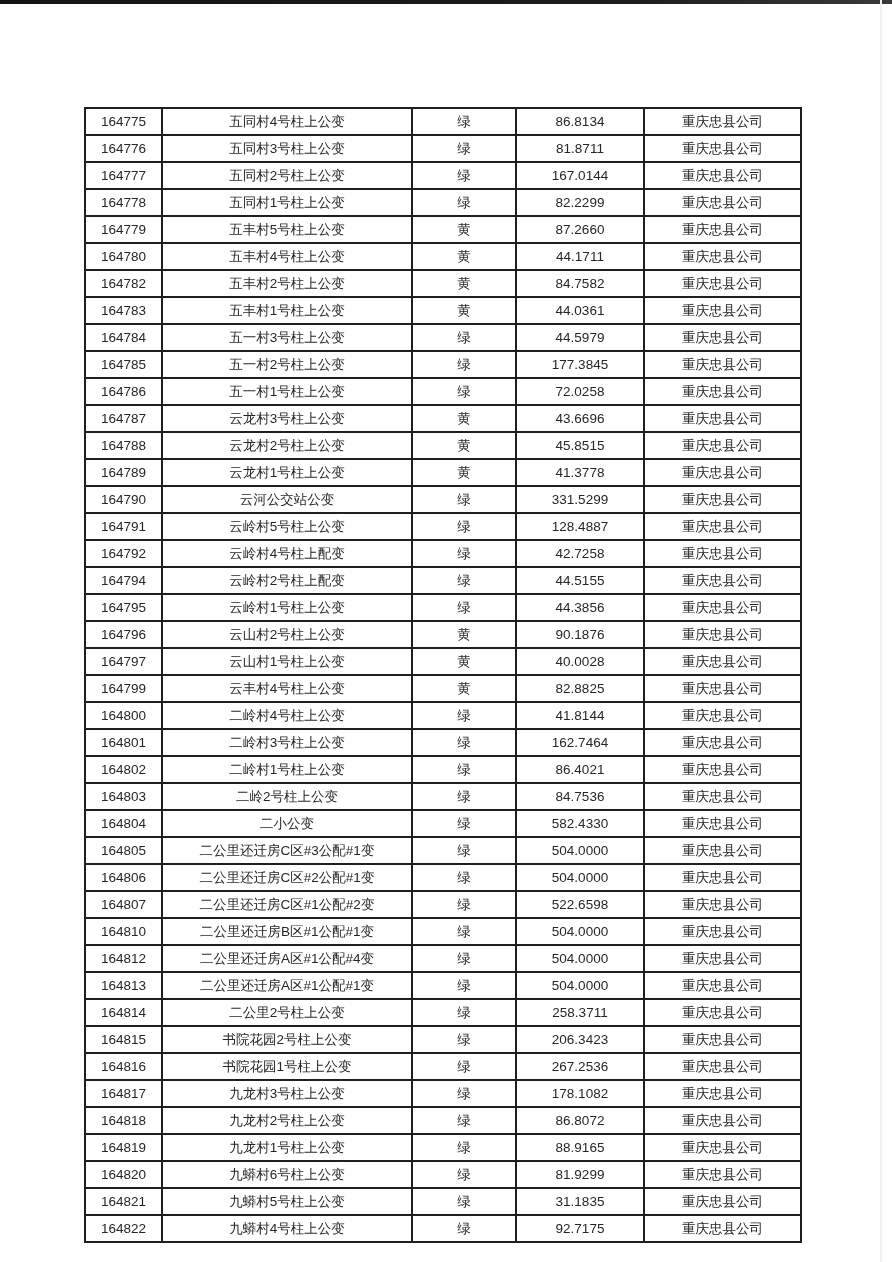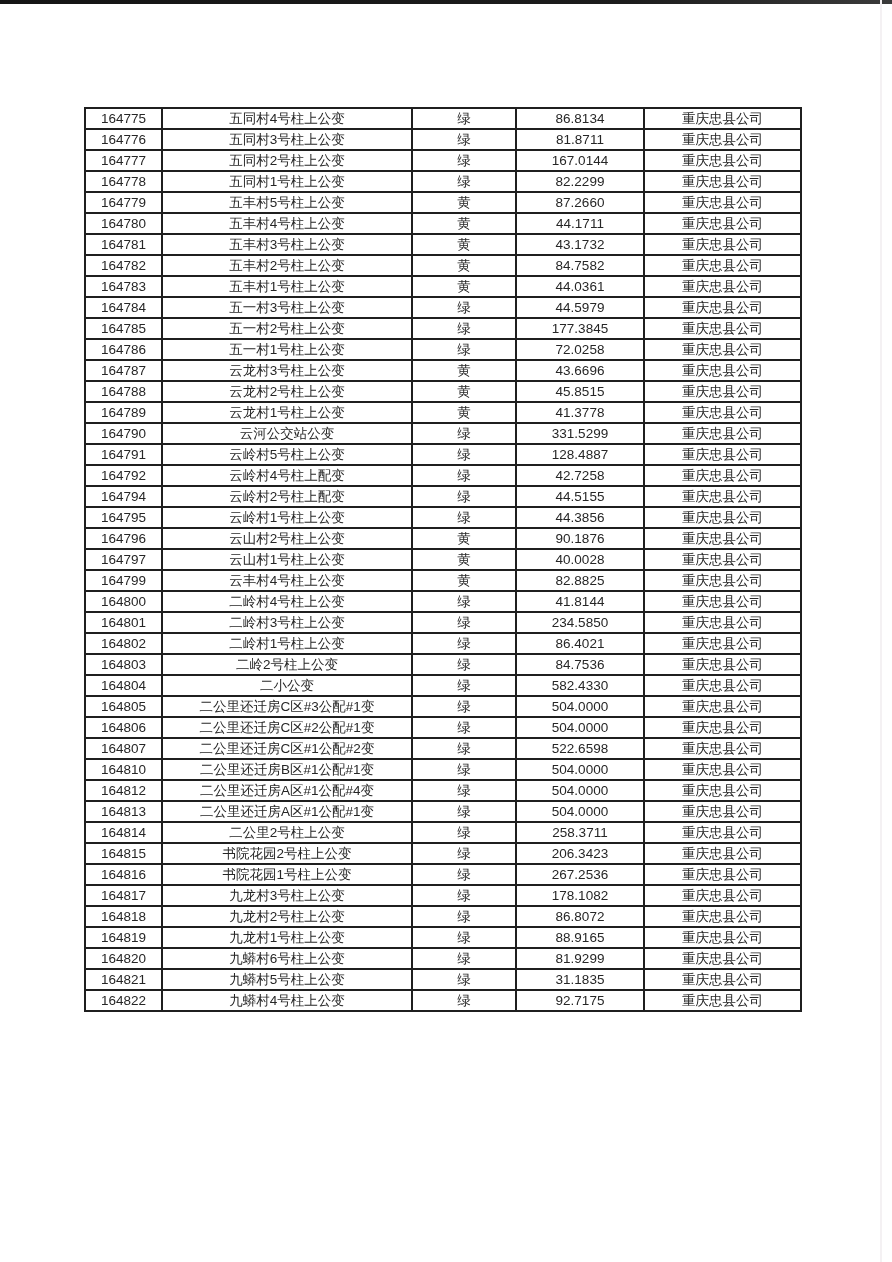--- a/index.html
+++ b/index.html
@@ -37,21 +37,21 @@
     width: 716px;
     border-collapse: collapse;
     table-layout: fixed;
   }
   table.data-table col.col-id      { width: 77px;  }
   table.data-table col.col-name    { width: 250px; }
   table.data-table col.col-color   { width: 104px; }
   table.data-table col.col-value   { width: 128px; }
   table.data-table col.col-company { width: 157px; }
   table.data-table tr {
-    height: 21px;
+    height: 27px;
   }
   table.data-table td {
     border: 2px solid #1f1f1f;
     padding: 0;
     text-align: center;
     vertical-align: middle;
     font-size: 13.5px;
     line-height: 1;
     color: #262626;
     white-space: nowrap;
@@ -109,27 +109,20 @@
         <td>重庆忠县公司</td>
       </tr>
       <tr>
         <td>164780</td>
         <td>五丰村4号柱上公变</td>
         <td>黄</td>
         <td>44.1711</td>
         <td>重庆忠县公司</td>
       </tr>
       <tr>
-        <td>164781</td>
-        <td>五丰村3号柱上公变</td>
-        <td>黄</td>
-        <td>43.1732</td>
-        <td>重庆忠县公司</td>
-      </tr>
-      <tr>
         <td>164782</td>
         <td>五丰村2号柱上公变</td>
         <td>黄</td>
         <td>84.7582</td>
         <td>重庆忠县公司</td>
       </tr>
       <tr>
         <td>164783</td>
         <td>五丰村1号柱上公变</td>
         <td>黄</td>
@@ -238,21 +231,21 @@
         <td>164800</td>
         <td>二岭村4号柱上公变</td>
         <td>绿</td>
         <td>41.8144</td>
         <td>重庆忠县公司</td>
       </tr>
       <tr>
         <td>164801</td>
         <td>二岭村3号柱上公变</td>
         <td>绿</td>
-        <td>234.5850</td>
+        <td>162.7464</td>
         <td>重庆忠县公司</td>
       </tr>
       <tr>
         <td>164802</td>
         <td>二岭村1号柱上公变</td>
         <td>绿</td>
         <td>86.4021</td>
         <td>重庆忠县公司</td>
       </tr>
       <tr>

